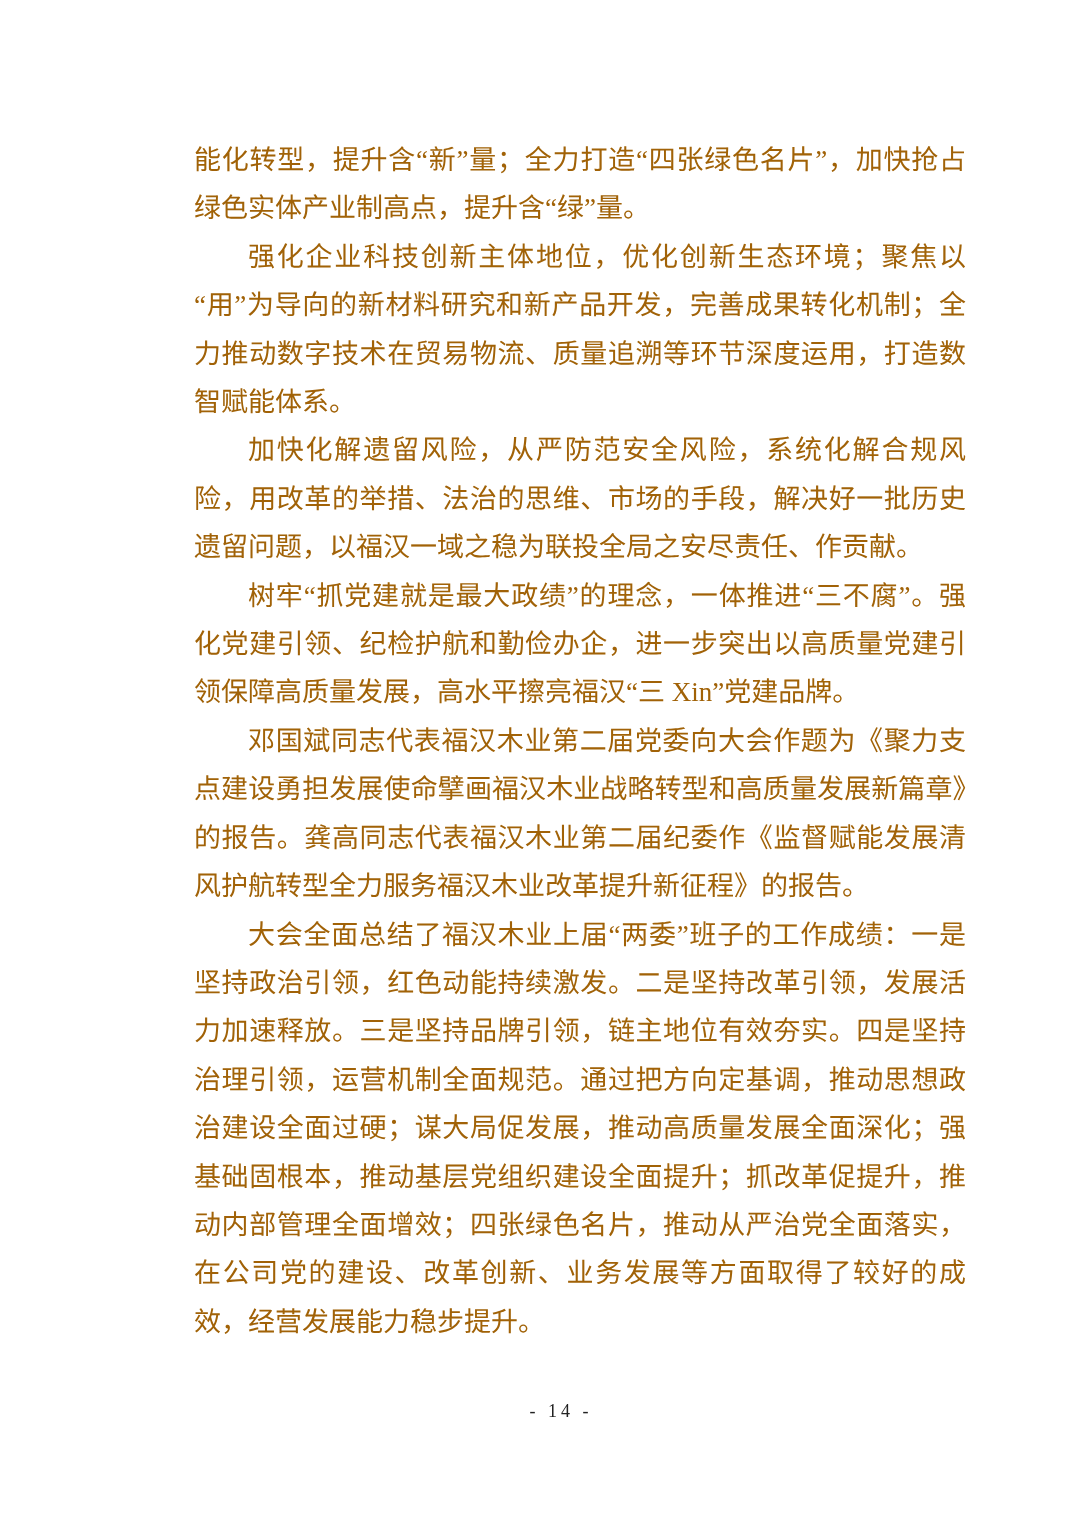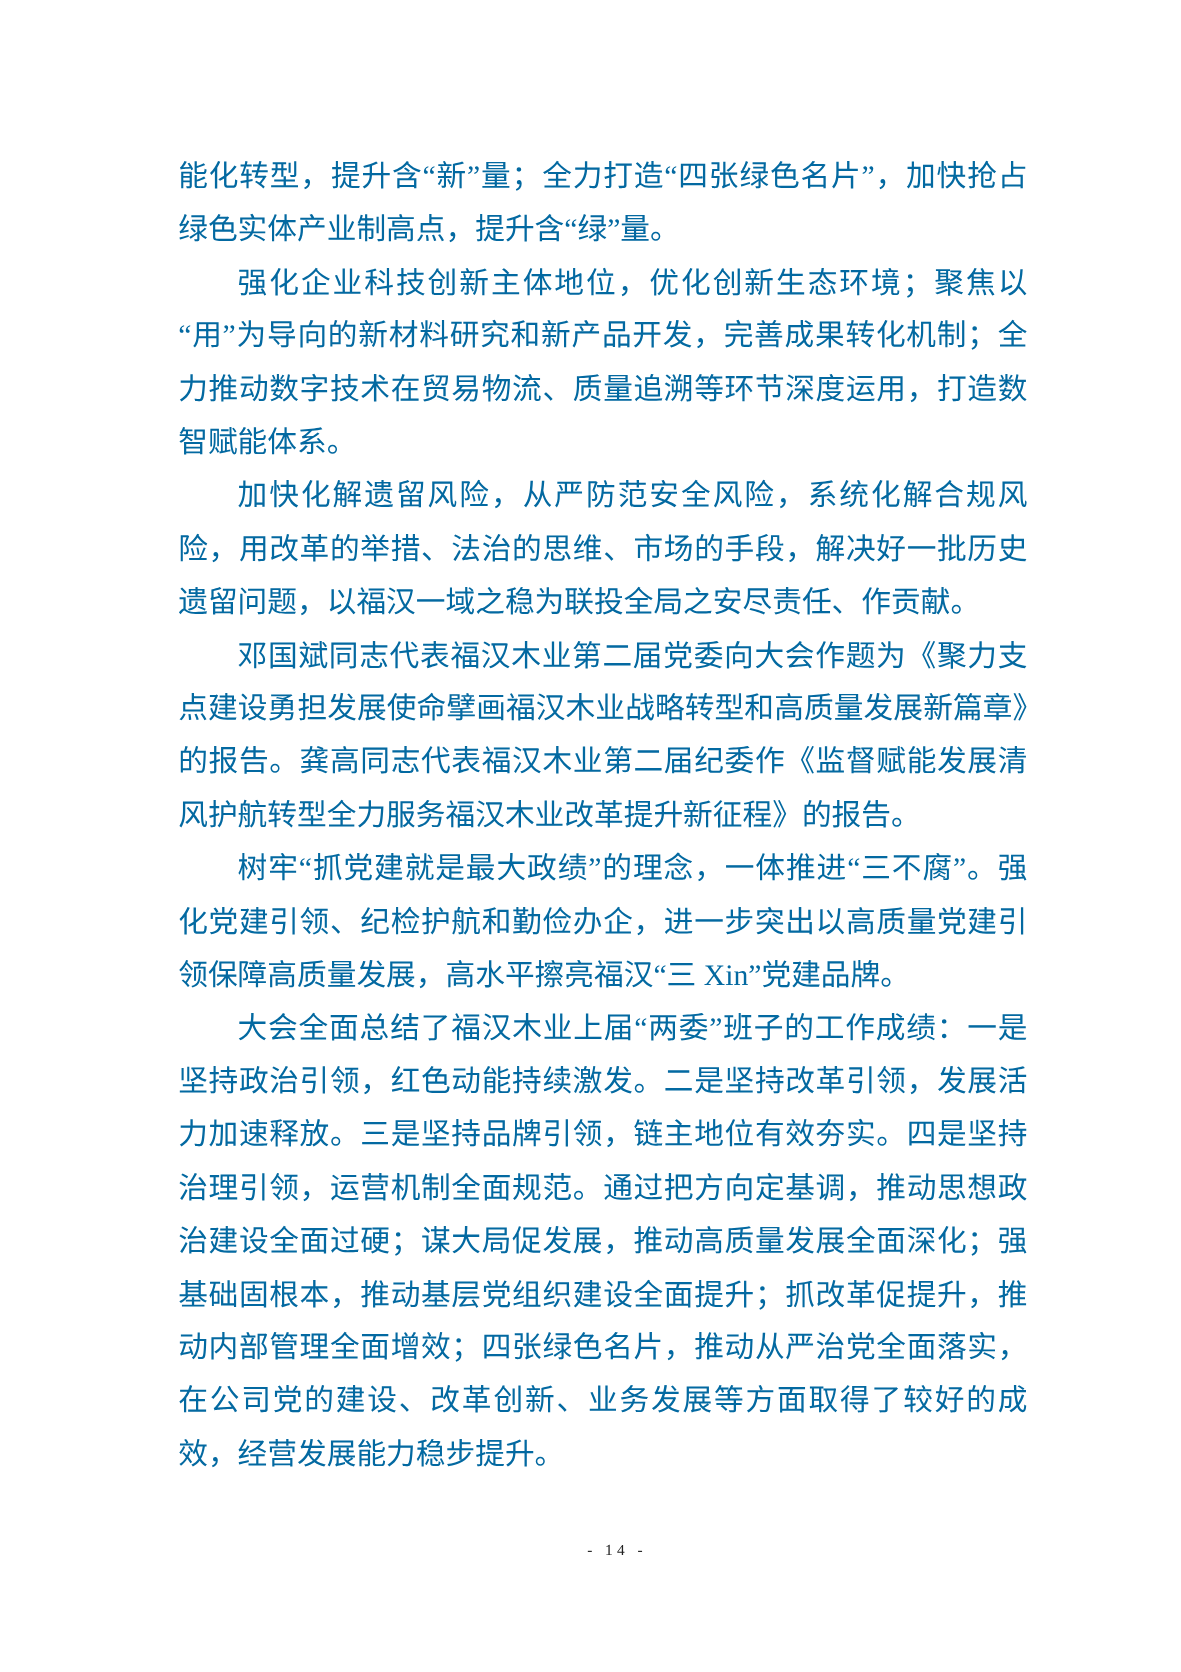--- a/index.html
+++ b/index.html
@@ -35,38 +35,38 @@
   .content p.para.indent {
     text-indent: 2em;
   }
   .footer {
     position: absolute;
     left: 0;
     top: 1396px;
     width: 100%;
     text-align: center;
     color: #222222;
-    font-size: 14px;
+    font-size: 18px;
     line-height: 30px;
     padding-left: 48px; 
   }
   .footer .pagenum {
     letter-spacing: 4px;
     font-family: "Liberation Serif", "DejaVu Serif", serif;
   }
 </style>
 </head>
 <body>
 
 <div class="page" style="background: rgb(255, 255, 255);">
-  <div class="content" style="color: #0369a1;">
+  <div class="content" style="color: #a16207; margin-left: 32px;">
 
   <p class="para">能化转型，提升含“新”量；全力打造“四张绿色名片”，加快抢占绿色实体产业制高点，提升含“绿”量。</p>
       <p class="para indent">强化企业科技创新主体地位，优化创新生态环境；聚焦以“用”为导向的新材料研究和新产品开发，完善成果转化机制；全力推动数字技术在贸易物流、质量追溯等环节深度运用，打造数智赋能体系。</p>
       <p class="para indent">加快化解遗留风险，从严防范安全风险，系统化解合规风险，用改革的举措、法治的思维、市场的手段，解决好一批历史遗留问题，以福汉一域之稳为联投全局之安尽责任、作贡献。</p>
+      <p class="para indent">树牢“抓党建就是最大政绩”的理念，一体推进“三不腐”。强化党建引领、纪检护航和勤俭办企，进一步突出以高质量党建引领保障高质量发展，高水平擦亮福汉“三 Xin”党建品牌。</p>
       <p class="para indent">邓国斌同志代表福汉木业第二届党委向大会作题为《聚力支点建设勇担发展使命擘画福汉木业战略转型和高质量发展新篇章》的报告。龚高同志代表福汉木业第二届纪委作《监督赋能发展清风护航转型全力服务福汉木业改革提升新征程》的报告。</p>
-      <p class="para indent">树牢“抓党建就是最大政绩”的理念，一体推进“三不腐”。强化党建引领、纪检护航和勤俭办企，进一步突出以高质量党建引领保障高质量发展，高水平擦亮福汉“三 Xin”党建品牌。</p>
       <p class="para indent">大会全面总结了福汉木业上届“两委”班子的工作成绩：一是坚持政治引领，红色动能持续激发。二是坚持改革引领，发展活力加速释放。三是坚持品牌引领，链主地位有效夯实。四是坚持治理引领，运营机制全面规范。通过把方向定基调，推动思想政治建设全面过硬；谋大局促发展，推动高质量发展全面深化；强基础固根本，推动基层党组织建设全面提升；抓改革促提升，推动内部管理全面增效；四张绿色名片，推动从严治党全面落实，在公司党的建设、改革创新、业务发展等方面取得了较好的成效，经营发展能力稳步提升。</p>
     </div>
   <div class="footer">
     <span class="pagenum">- 14 -</span>
   </div>
 </div>
 
 </body></html>

